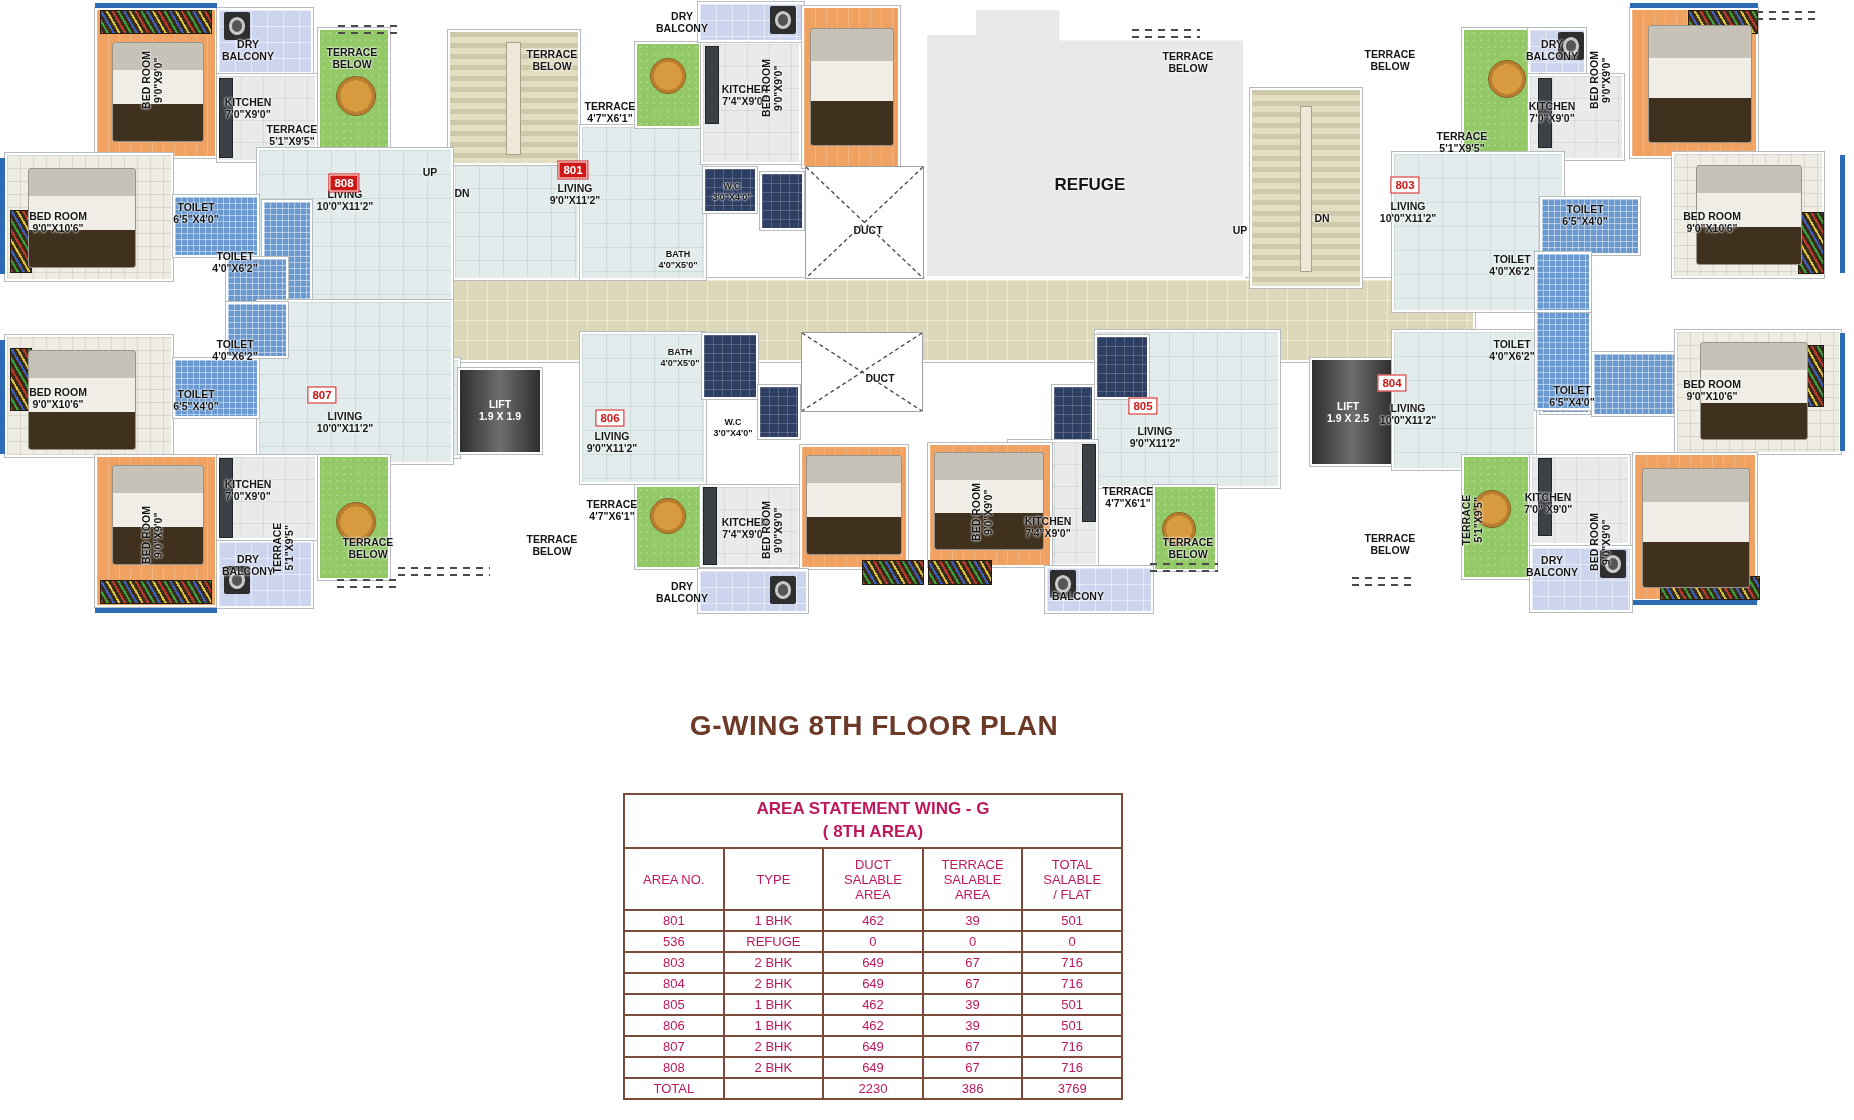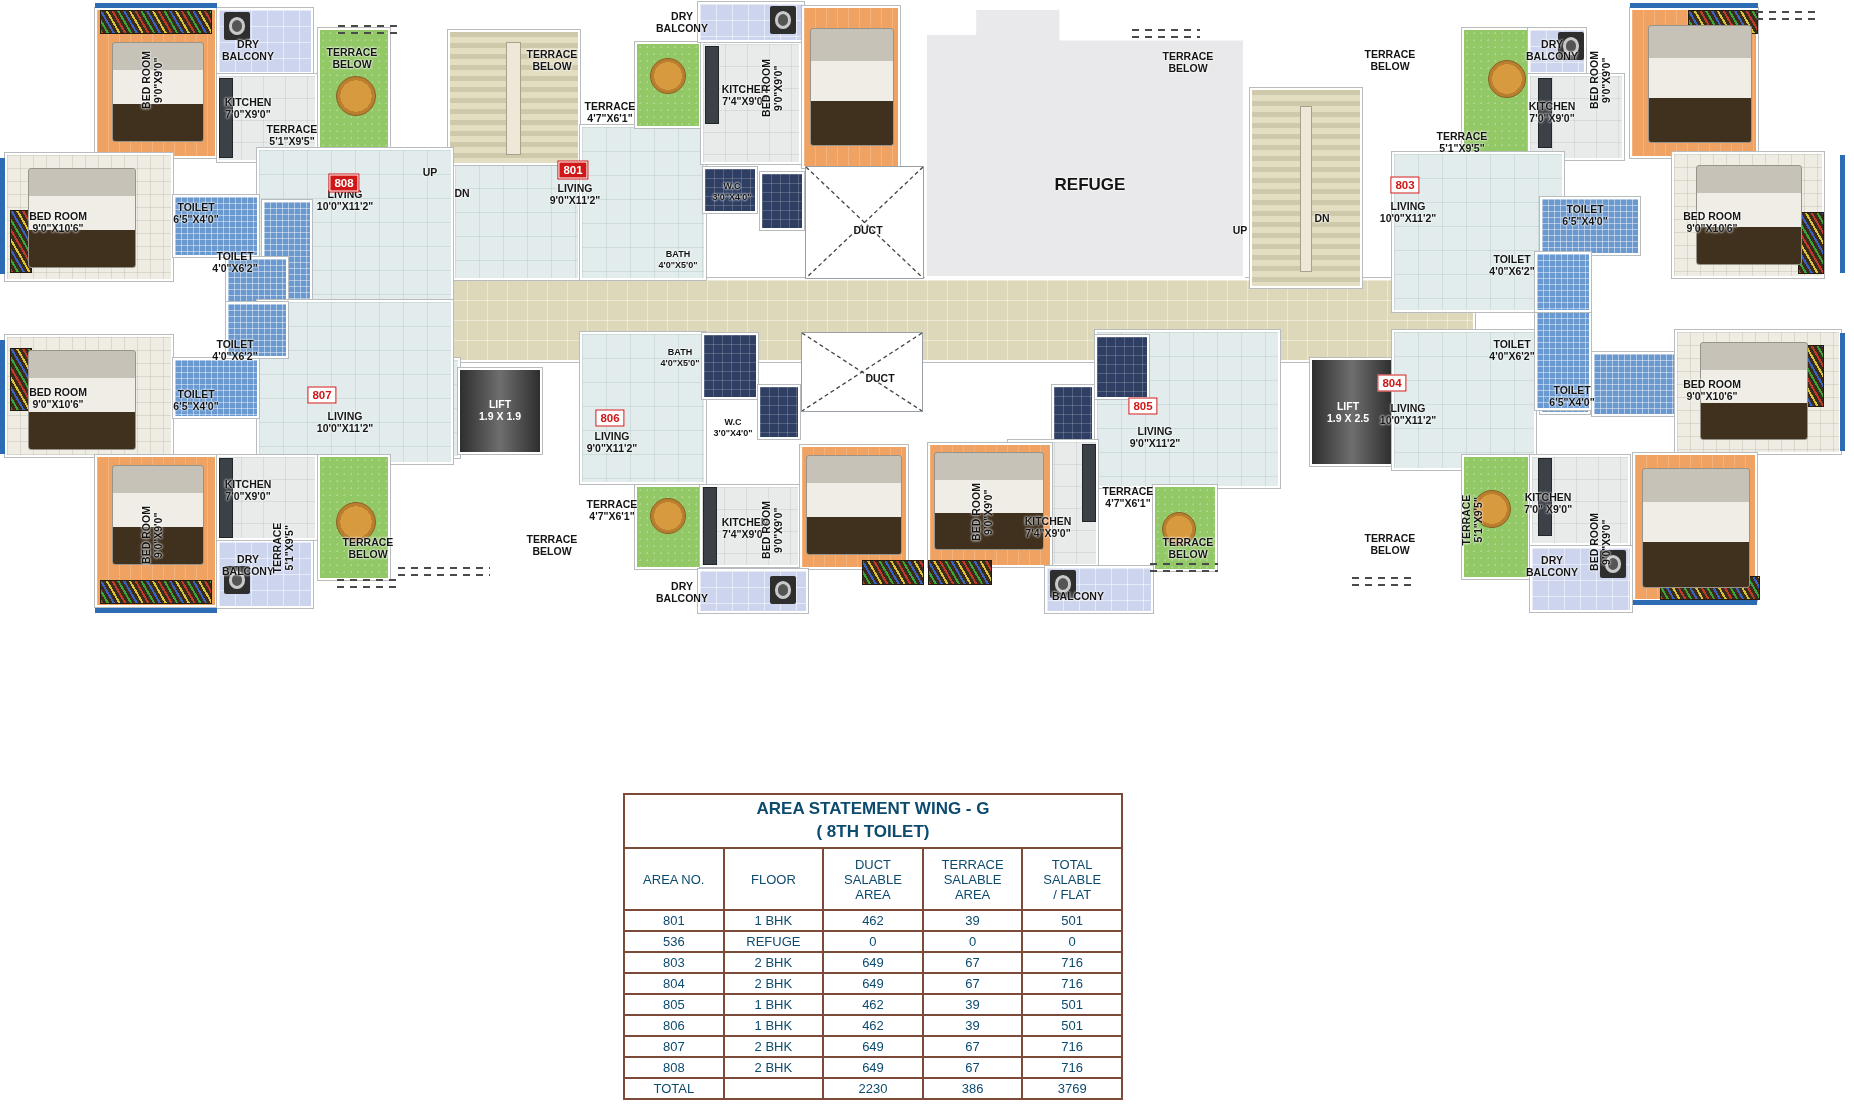--- a/index.html
+++ b/index.html
@@ -31,21 +31,21 @@
   .b-washer::after{content:"";position:absolute;inset:18%;border:3px solid #c9c9c9;border-radius:50%;background:#555;}
   .b-window{background:#2d6bb5;}
   .b-dashes{background-image:repeating-linear-gradient(90deg,#4a4a4a 0 7px,transparent 7px 13px),repeating-linear-gradient(90deg,#4a4a4a 0 7px,transparent 7px 13px);background-size:100% 2px,100% 2px;background-position:0 1px,0 8px;background-repeat:no-repeat;}
   .plabel{position:absolute;transform:translate(-50%,-50%);font-size:10.5px;font-weight:bold;color:#141414;text-align:center;white-space:pre-line;line-height:1.18;letter-spacing:0;text-shadow:0 0 2px #fff,0 0 3px #fff;z-index:6;}
   .plabel.vert{writing-mode:vertical-rl;transform:translate(-50%,-50%) rotate(180deg);}
   .plabel.onDark{color:#fff;text-shadow:none;}
   .marker{position:absolute;transform:translate(-50%,-50%);font-size:11.5px;font-weight:bold;padding:0 4px;line-height:15px;background:#fff;color:#cf1717;border:1.5px solid #cf1717;z-index:7;}
   .marker.inv{background:#cf1717;color:#fff;border-color:#fff;box-shadow:0 0 0 1px #cf1717;}
   #plan-title{position:absolute;left:874px;top:726px;transform:translate(-50%,-50%);font-size:28px;font-weight:bold;color:#6e3a28;letter-spacing:.5px;white-space:nowrap;}
   #area-table{position:absolute;left:623px;top:793px;width:500px;border-collapse:collapse;table-layout:fixed;}
-  #area-table td,#area-table th{border:2px solid #7b4a38;color:#0c4a6e;font-size:13px;text-align:center;vertical-align:middle;padding:1px 14px;white-space:pre-line;}
+  #area-table td,#area-table th{border:2px solid #7b4a38;color:#be185d;font-size:13px;text-align:center;vertical-align:middle;padding:1px 14px;white-space:pre-line;}
   #area-table .cap{font-size:17px;font-weight:bold;height:50px;line-height:1.35;}
   #area-table .hdr{height:58px;font-weight:normal;}
   #area-table .unit td{height:18px;}
   #area-table .datarow td{height:17px;}
   .col-flat{width:180px;}.col-type{width:80px;}.col-a{width:78px;}.col-b{width:78px;}.col-c{width:80px;}
 </style>
 </head>
 <body>
 
 <div id="stage">
@@ -311,28 +311,29 @@
       <div class="plabel" style="left: 1712px; top: 222px;">BED ROOM
 9'0"X10'6"</div>
       <div class="marker inv" style="left: 344px; top: 183px;">808</div>
       <div class="marker inv" style="left: 573px; top: 170px;">801</div>
       <div class="marker" style="left: 322px; top: 395px;">807</div>
       <div class="marker" style="left: 610px; top: 418px;">806</div>
       <div class="marker" style="left: 1143px; top: 406px;">805</div>
       <div class="marker" style="left: 1392px; top: 383px;">804</div>
       <div class="marker" style="left: 1405px; top: 185px;">803</div>
     </div>
+  <div id="plan-title">G-WING 8TH FLOOR PLAN</div>
   <table id="area-table">
     <thead>
       <tr>
-          <td class="cap" colspan="5"><span>AREA STATEMENT WING - G</span><br><span>( 8TH TOILET)</span></td>
+          <td class="cap" colspan="5"><span>AREA STATEMENT WING - G</span><br><span>( 8TH AREA)</span></td>
         </tr>
       <tr id="hdr-row">
           <td class="hdr col-flat">AREA NO.</td>
-          <td class="hdr col-type">FLOOR</td>
+          <td class="hdr col-type">TYPE</td>
           <td class="hdr col-a">DUCT
 SALABLE
 AREA</td>
           <td class="hdr col-b">TERRACE
 SALABLE
 AREA</td>
           <td class="hdr col-c">TOTAL
 SALABLE
 / FLAT</td>
         </tr>

